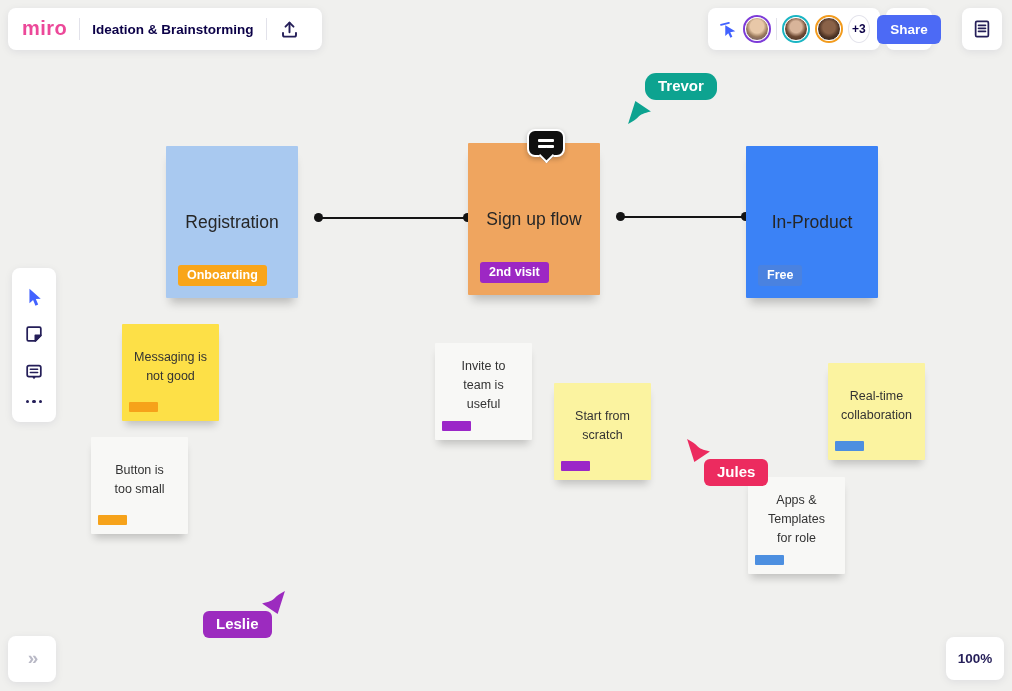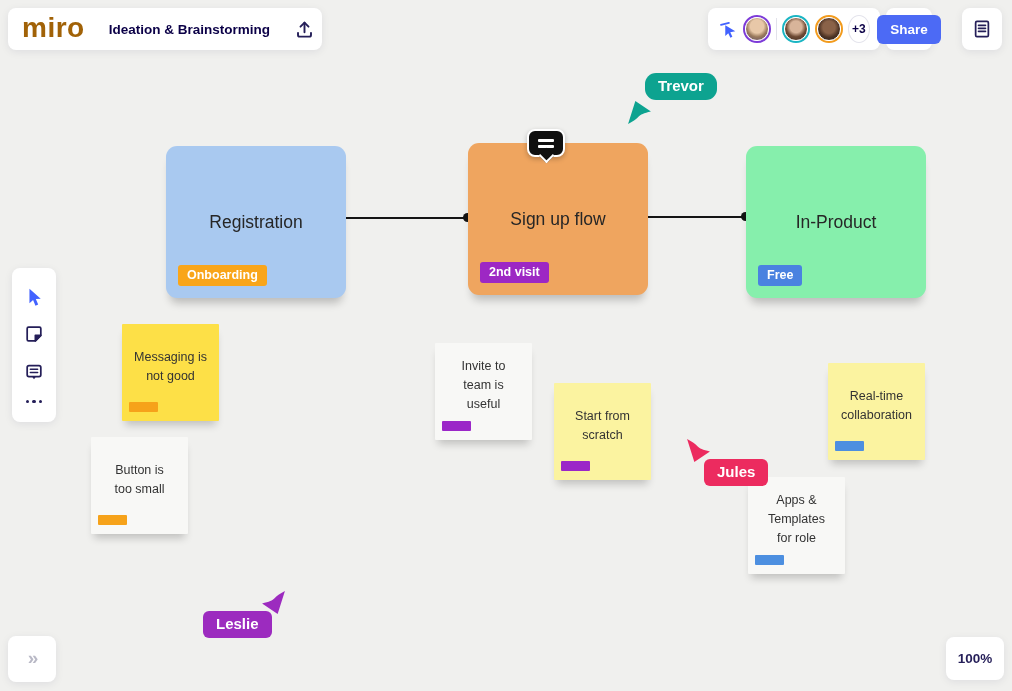--- a/index.html
+++ b/index.html
@@ -5,21 +5,21 @@
   * { margin:0; padding:0; box-sizing:border-box; }
   html,body { width:1012px; height:691px; }
   body { font-family:"Liberation Sans", sans-serif; background:#f0f0ee; overflow:hidden; }
   #stage { position:relative; width:1012px; height:691px; background:#f0f0ee; }
 
   .card { position:absolute; background:#ffffff; border-radius:8px;
           box-shadow:0 2px 8px rgba(10,10,60,.08); display:flex; align-items:center; }
 
   
   .header-card { left:8px; top:8px; width:314px; height:42px; padding:0 14px; gap:12px; }
-  .logo { font-size:28px; font-weight:800; letter-spacing:.5px; color:#a16207; line-height:1; padding-bottom:3px; cursor:pointer; }
+  .logo { font-size:20px; font-weight:800; letter-spacing:.5px; color:#ec4899; line-height:1; padding-bottom:3px; cursor:pointer; }
   .vdiv { width:1px; height:22px; background:#e2e2ea; }
   .board-title { font-size:13.5px; font-weight:700; color:#0b0047; white-space:nowrap; }
   .icon-btn { display:flex; align-items:center; justify-content:center; cursor:pointer; background:none; border:none; }
 
   
   .collab-card { left:708px; top:8px; width:172px; height:42px; padding:0 10px; gap:5px; }
   .avatar { width:28px; height:28px; border-radius:50%; border:2.5px solid currentColor; flex:0 0 auto; cursor:pointer; position:relative; overflow:hidden; }
   .avatar .face { position:absolute; inset:0; border-radius:50%; border:1.5px solid #fff; }
   .face.f1 { background:radial-gradient(circle at 50% 38%, #e8c8a8 0 38%, #9a7a5c 60%, #5c4a6e 100%); }
   .face.f2 { background:radial-gradient(circle at 50% 40%, #d8b49a 0 34%, #6e4a34 58%, #3a2a22 100%); }
@@ -30,21 +30,21 @@
   .share-btn { border:none; border-radius:6px; color:#fff; font-weight:700; font-size:13.5px;
                padding:7px 13px; cursor:pointer; font-family:inherit; }
   .doc-card { left:962px; top:8px; width:40px; height:42px; justify-content:center; }
 
   
   .toolbar { left:12px; top:268px; width:44px; height:154px; flex-direction:column; justify-content:space-around; padding:10px 0; }
   .dots { display:flex; gap:3px; }
   .dots i { width:3.5px; height:3.5px; border-radius:50%; background:#241e58; }
 
   
-  .sticky { position:absolute; width:180px; height:152px; border-radius:11px;
+  .sticky { position:absolute; width:132px; height:152px; border-radius:1px;
             box-shadow:0 9px 9px -4px rgba(0,0,0,.22); display:flex; align-items:center; justify-content:center; cursor:pointer; }
   .sticky-label { font-size:17.5px; font-weight:500; color:#262626; }
   .tag { position:absolute; left:12px; bottom:12px; color:#fff; font-size:12.5px; font-weight:700;
          padding:3px 9px 4px; border-radius:3px; }
   .s1 { left:166px; top:146px; } .s2 { left:468px; top:143px; } .s3 { left:746px; top:146px; }
 
   .note { position:absolute; width:97px; height:97px; border-radius:1px;
           box-shadow:0 7px 8px -3px rgba(0,0,0,.2); display:flex; align-items:center; justify-content:center;
           padding:6px 4px 18px; cursor:pointer; }
   .note-text { font-size:12.5px; color:#333; text-align:center; white-space:pre-line; line-height:1.5; }
@@ -190,21 +190,21 @@
   </div>
 
   <div class="sticky s1" style="background: rgb(169, 201, 240);">
     <span class="sticky-label">Registration</span>
     <span class="tag" style="background: rgb(249, 165, 26);">Onboarding</span>
   </div>
   <div class="sticky s2" style="background: rgb(239, 165, 95);">
     <span class="sticky-label">Sign up flow</span>
     <span class="tag" style="background: rgb(157, 39, 196);">2nd visit</span>
   </div>
-  <div class="sticky s3" style="background: #86efac;">
+  <div class="sticky s3" style="background: #3b82f6;">
     <span class="sticky-label">In-Product</span>
     <span class="tag" style="background: rgb(74, 130, 224);">Free</span>
   </div>
 
   <div class="comment-marker">
     <div class="cm-bubble">
         <i></i>
         <i></i>
       </div>
     <div class="cm-tail"></div>

